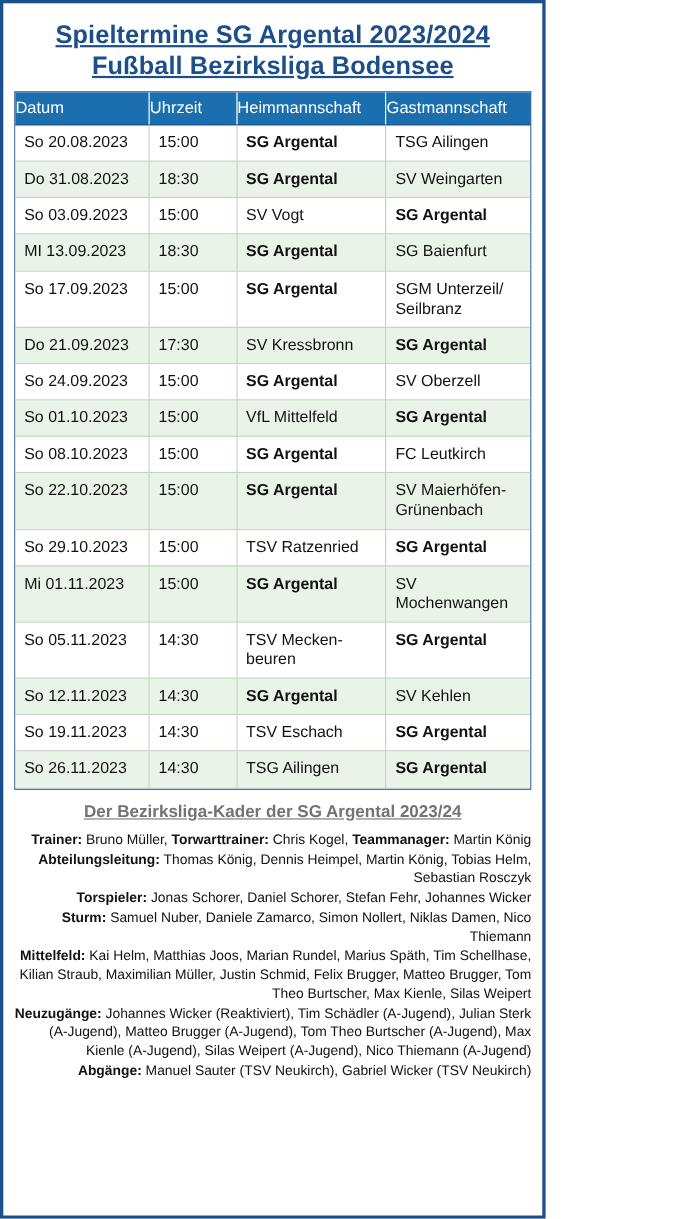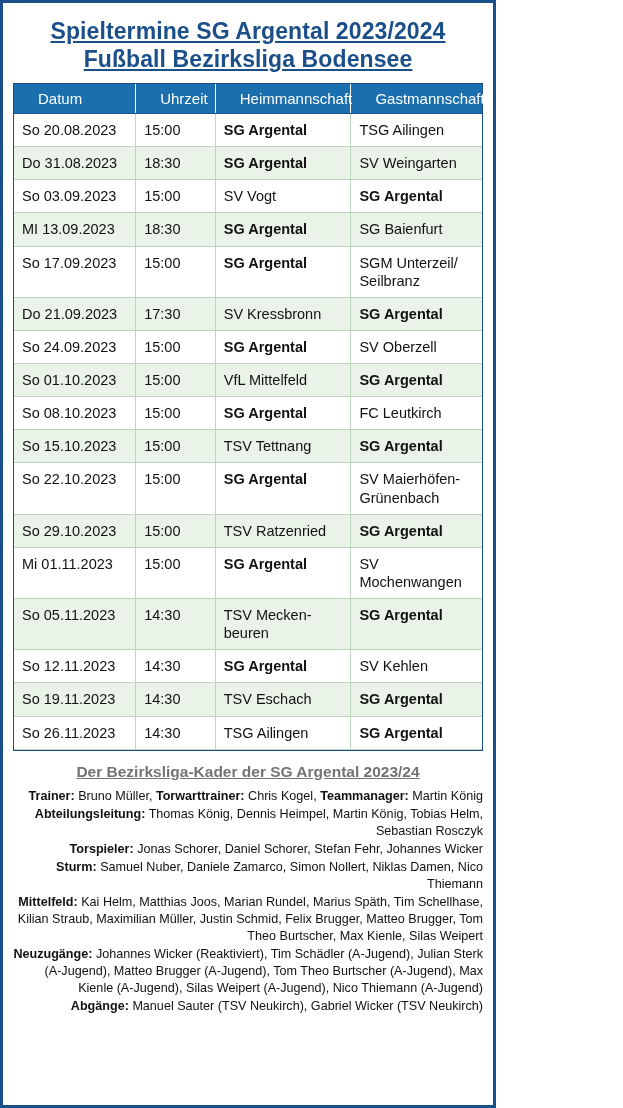--- a/index.html
+++ b/index.html
@@ -38,21 +38,21 @@
     width: 100%;
     border-collapse: collapse;
     table-layout: fixed;
     font-size: 14.5px;
   }
   table.fixtures th {
     background: #1b6fae;
     color: #ffffff;
     font-weight: normal;
     text-align: left;
-    padding: 6px 24px;
+    padding: 6px 0;
     font-size: 15px;
     border-right: 1px solid #ffffff;
     border-bottom: 1px solid #1b4f8a;
   }
   table.fixtures th:last-child { border-right: none; }
   table.fixtures td {
     padding: 7px 8px;
     vertical-align: top;
     border-bottom: 1px solid #bfd4bf;
     border-right: 1px solid #bfd4bf;
@@ -163,26 +163,20 @@
             <td>VfL Mittelfeld</td>
             <td class="bold">SG Argental</td>
           </tr>
           <tr>
             <td>So 08.10.2023</td>
             <td>15:00</td>
             <td class="bold">SG Argental</td>
             <td>FC Leutkirch</td>
           </tr>
           <tr>
-            <td>So 15.10.2023</td>
-            <td>15:00</td>
-            <td>TSV Tettnang</td>
-            <td class="bold">SG Argental</td>
-          </tr>
-          <tr>
             <td>So 22.10.2023</td>
             <td>15:00</td>
             <td class="bold">SG Argental</td>
             <td>SV Maierhöfen- Grünenbach</td>
           </tr>
           <tr>
             <td>So 29.10.2023</td>
             <td>15:00</td>
             <td>TSV Ratzenried</td>
             <td class="bold">SG Argental</td>

